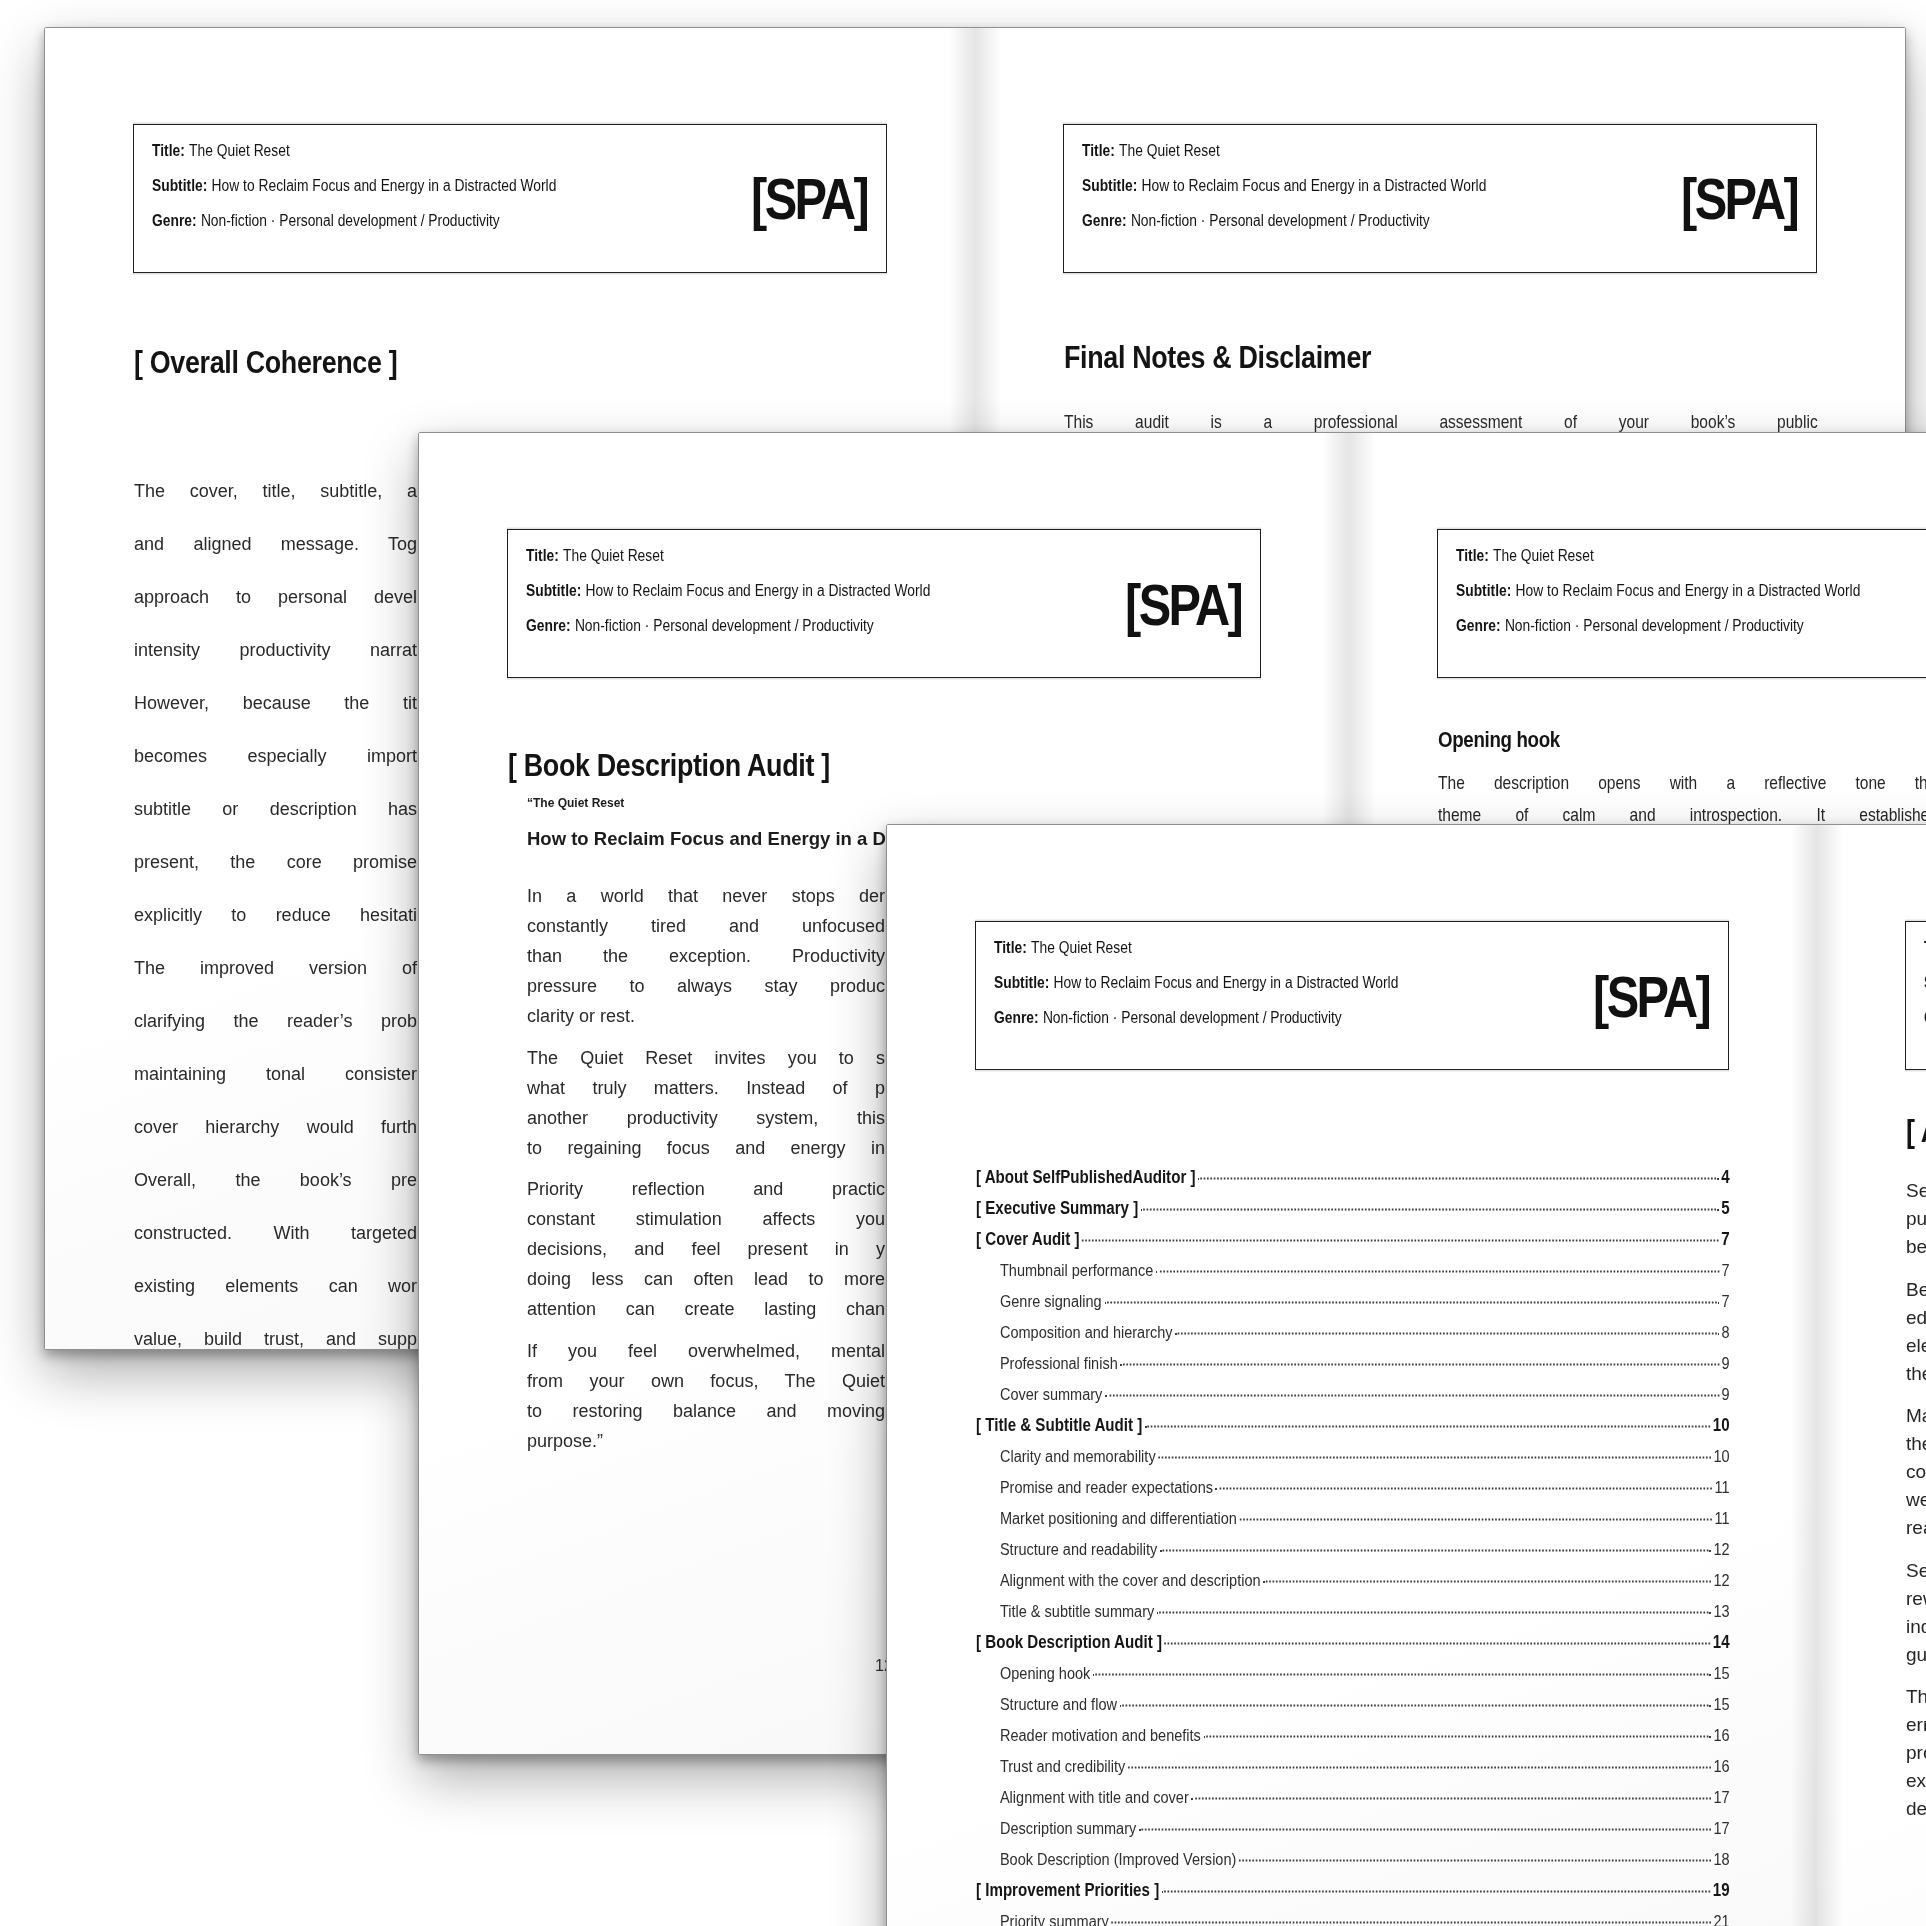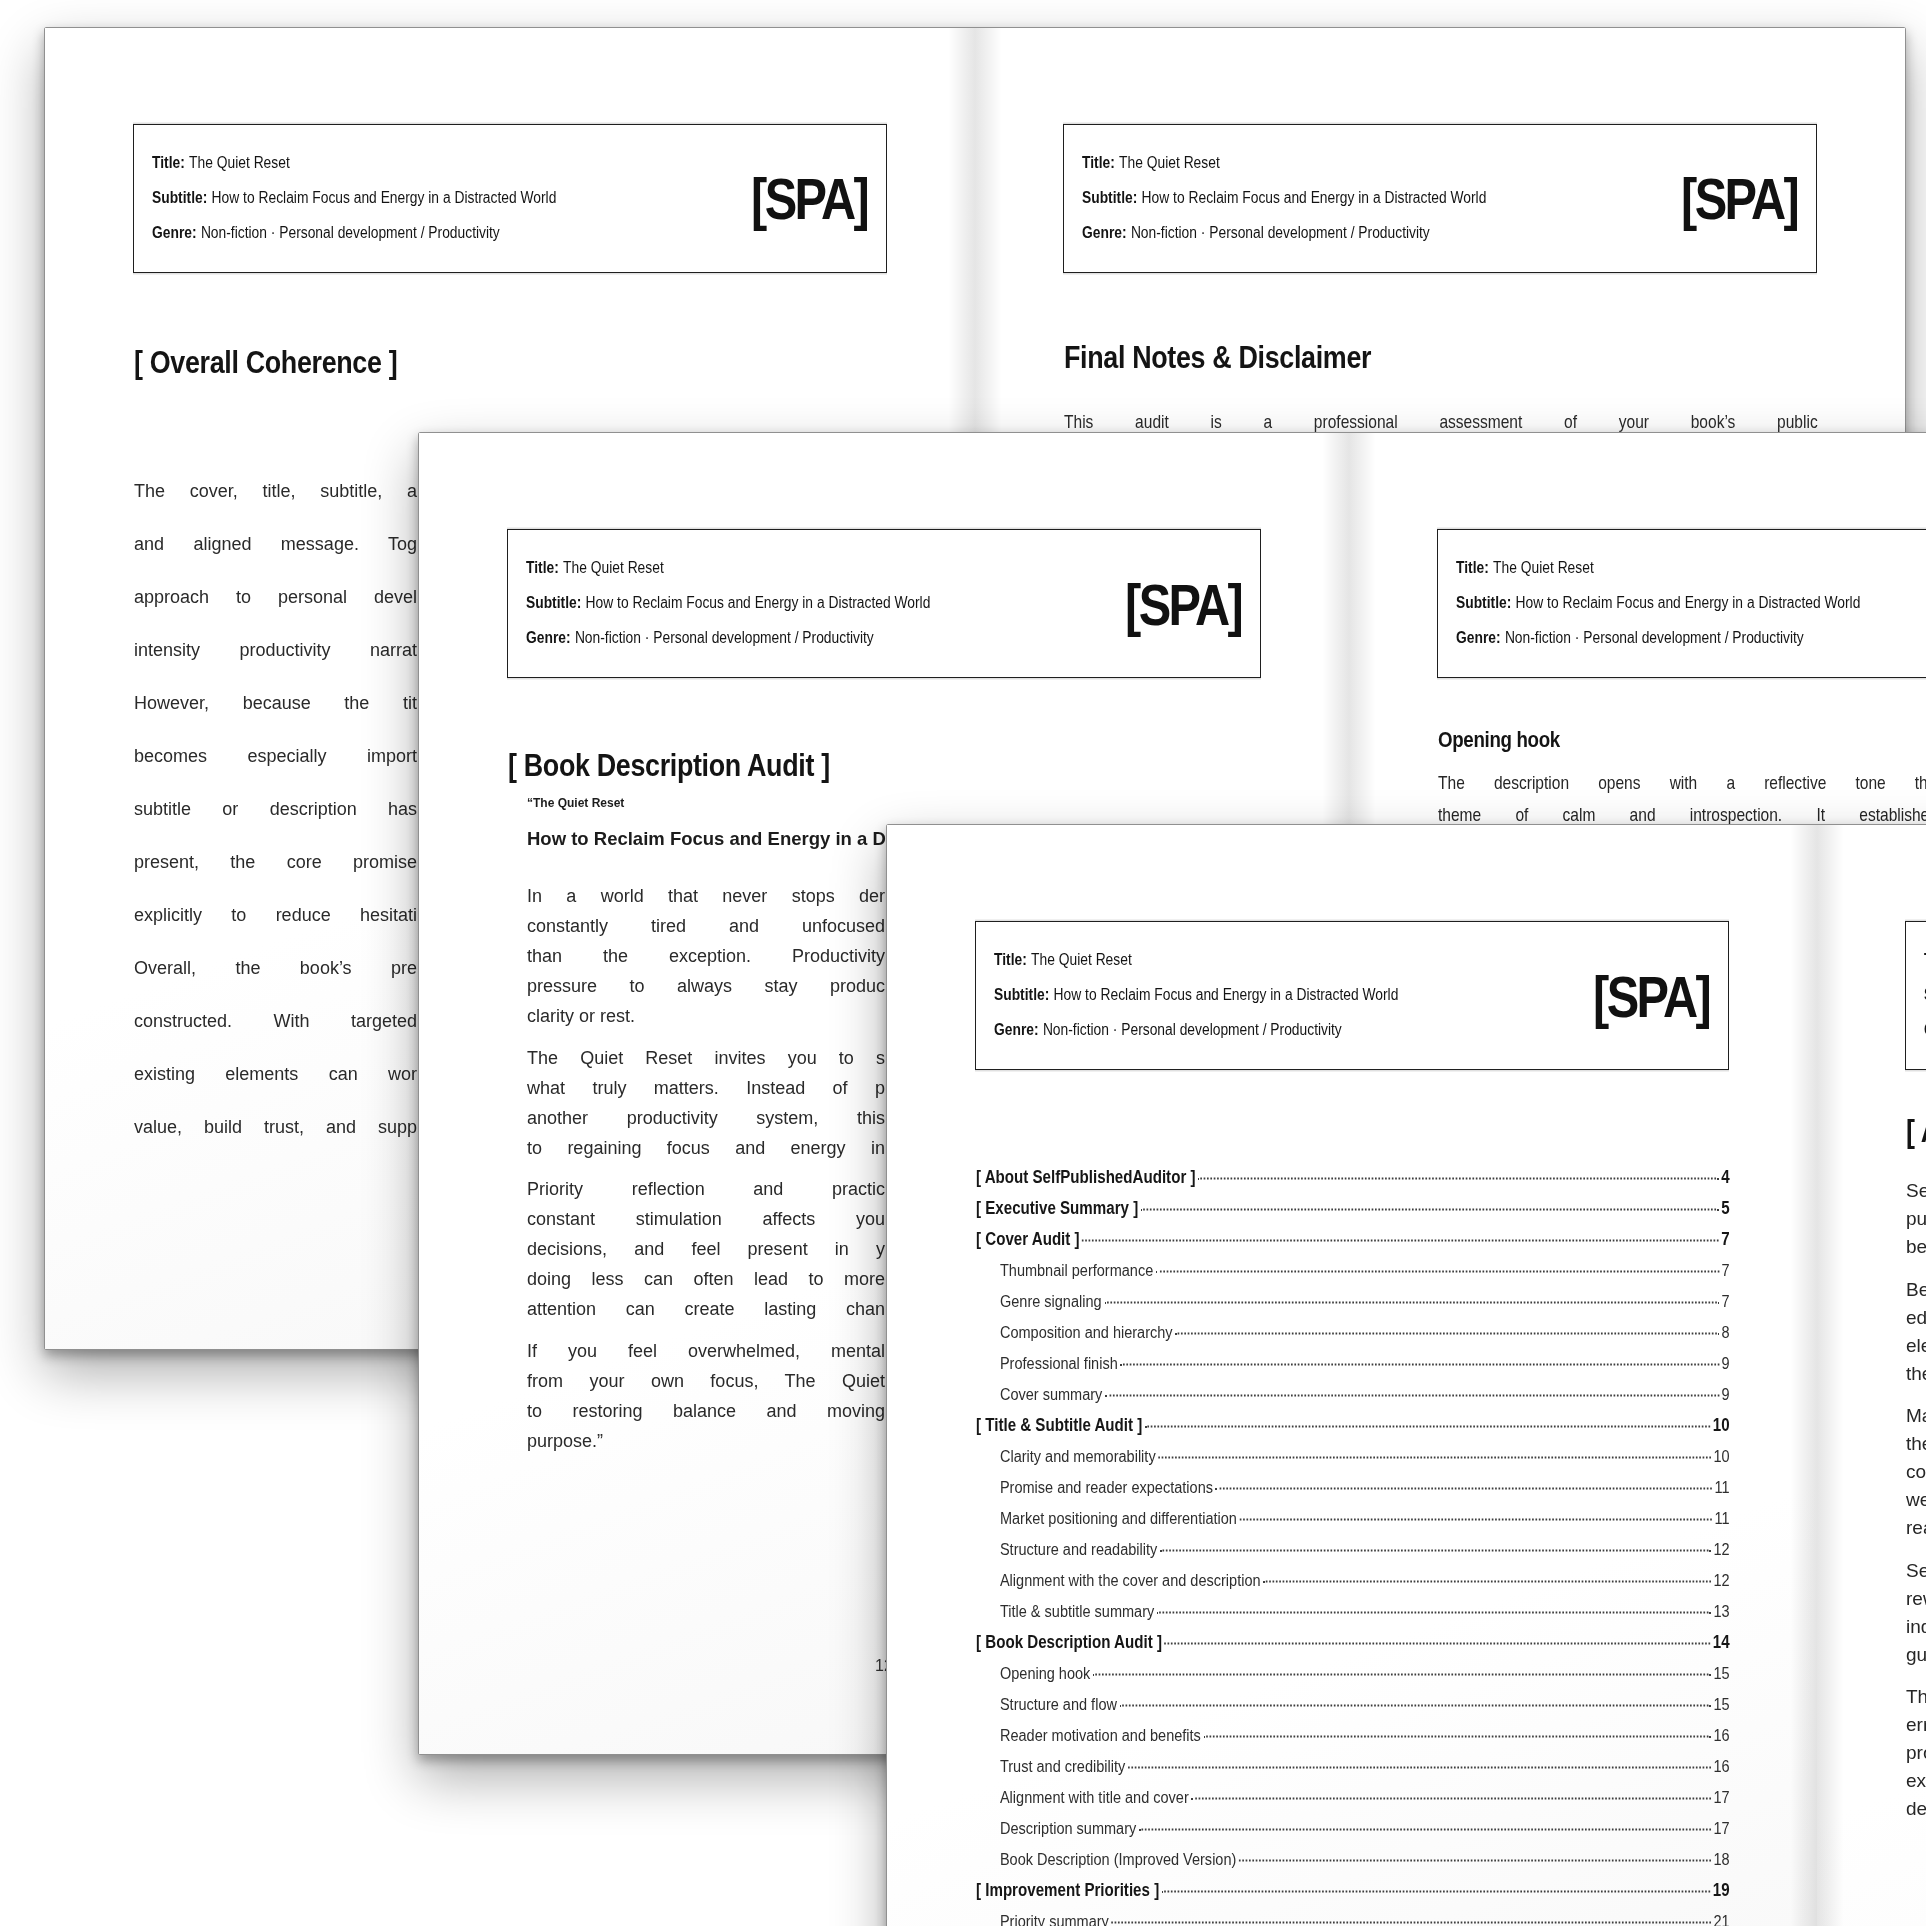--- a/index.html
+++ b/index.html
@@ -23,21 +23,21 @@
     background:linear-gradient(160deg,#ffffff 60%,#f6f6f6 100%);}
   .seam{position:absolute;left:50%;top:0;bottom:0;width:54px;margin-left:-27px;
     background:linear-gradient(90deg,rgba(0,0,0,0),rgba(0,0,0,.10) 50%,rgba(0,0,0,0));
     pointer-events:none;z-index:5;}
   
   .hbox{
     position:absolute;top:96px;left:88px;width:754px;height:149px;
     border:1.5px solid #1f1f1f;background:#fff;box-sizing:border-box;
     box-shadow:0 -1.5px 0 rgba(0,0,0,.12), 0 1.5px 0 rgba(0,0,0,.12);
   }
-  .hlines{position:absolute;left:17.7px;top:20px;}
+  .hlines{position:absolute;left:17.7px;top:8px;}
   .hline{display:block;transform:scaleX(.80);transform-origin:0 50%;
     white-space:nowrap;font-size:17.3px;line-height:35px;color:#141414;}
   .hlbl{font-weight:700;}
   .hval{margin-left:5.4px;font-weight:400;}
   .spa{
     position:absolute;right:19px;top:50%;transform:translateY(-50%) scaleX(.84);
     transform-origin:100% 50%;
     font-size:58px;font-weight:700;letter-spacing:-3.1px;color:#111;white-space:nowrap;
   }
   
@@ -110,20 +110,26 @@
               <div class="line jl">and aligned message. Tog</div>
               <div class="line jl">approach to personal devel</div>
               <div class="line jl">intensity productivity narrat</div>
             </div>
             <div class="para">
               <div class="line jl">However, because the tit</div>
               <div class="line jl">becomes especially import</div>
               <div class="line jl">subtitle or description has</div>
               <div class="line jl">present, the core promise</div>
               <div class="line jl">explicitly to reduce hesitati</div>
+            </div>
+            <div class="para">
+              <div class="line jl">The improved version of</div>
+              <div class="line jl">clarifying the reader’s prob</div>
+              <div class="line jl">maintaining tonal consister</div>
+              <div class="line jl">cover hierarchy would furth</div>
             </div>
             <div class="para">
               <div class="line jl">Overall, the book’s pre</div>
               <div class="line jl">constructed. With targeted</div>
               <div class="line jl">existing elements can wor</div>
               <div class="line jl">value, build trust, and supp</div>
             </div>
           </div>
       </div>
     </div>

